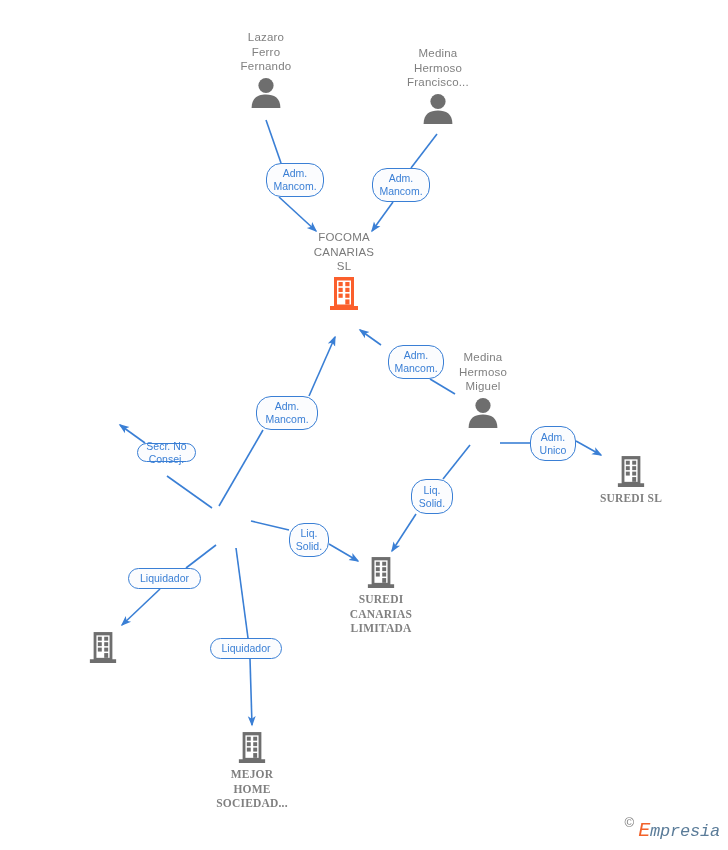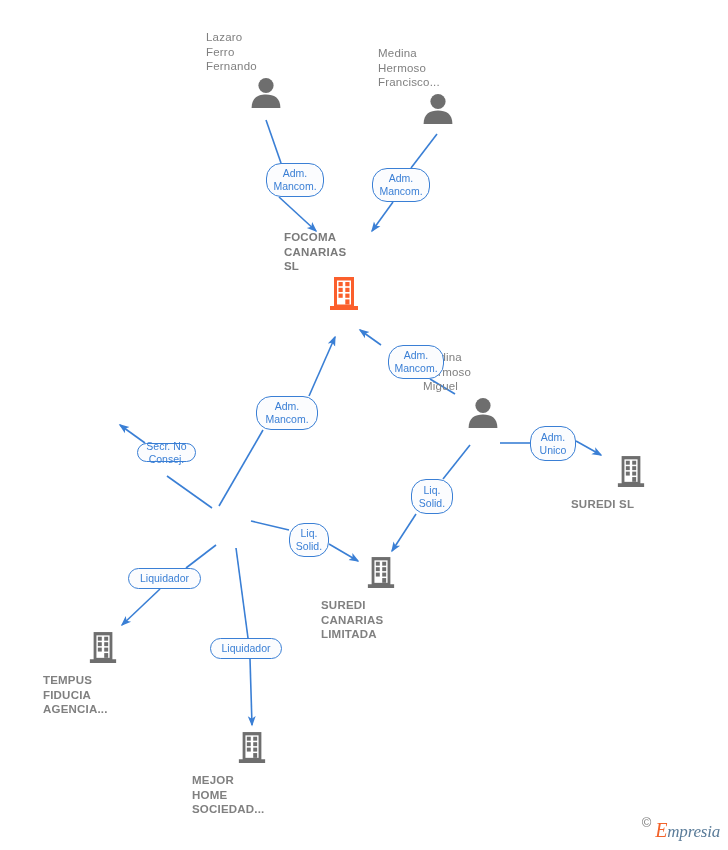--- a/index.html
+++ b/index.html
@@ -24,45 +24,46 @@
     width: 728px;
     height: 850px;
     pointer-events: none;
   }
 
   
   .node {
     position: absolute;
     width: 120px;
     margin-left: -60px;
-    text-align: left;
+    text-align: center;
     line-height: 14.5px;
   }
   .node .label {
     font-size: 11.5px;
     color: #808080;
     letter-spacing: 0.2px;
     white-space: pre-line;
   }
   .node.company .label {
     font-weight: bold;
   }
   .node.central .label {
-    font-weight: bold;
+    font-weight: normal;
     color: #7a7a7a;
   }
   .node .glyph {
     display: block;
     margin: 0 auto;
   }
   .node.label-above .glyph {
     margin-top: 2px;
   }
   .node.label-below .label {
-    margin-top: 8px;
+    margin-top: 2px;
+    font-family: Liberation Serif, serif;
   }
 
   
   .chip {
     position: absolute;
     box-sizing: border-box;
     border: 1px solid #3a7fd5;
     border-radius: 15px;
     background: #fbfcfe;
     color: #3a7fd5;
@@ -86,21 +87,21 @@
     align-items: center;
     gap: 4px;
     font-size: 16px;
     color: #5b7c99;
   }
   #watermark .copy {
     font-size: 13px;
     color: #7a7a7a;
   }
   #watermark .brand {
-    font-family: Liberation Serif, serif;
+    font-family: Liberation Mono, monospace;
     font-style: italic;
     font-size: 17px;
     color: #5b7c99;
     letter-spacing: -0.2px;
     margin-top: 16px;
   }
   #watermark .brand .cap {
     color: #f2622a;
     font-size: 20px;
   }
@@ -248,23 +249,20 @@
         <rect x="10.5" y="6" width="4.2" height="4.2"></rect>
         <rect x="17.3" y="6" width="4.2" height="4.2"></rect>
         <rect x="10.5" y="11.8" width="4.2" height="4.2"></rect>
         <rect x="17.3" y="11.8" width="4.2" height="4.2"></rect>
         <rect x="10.5" y="17.6" width="4.2" height="4.2"></rect>
         <rect x="17.3" y="17.6" width="4.2" height="4.2"></rect>
         <rect x="17.3" y="23.4" width="4.2" height="5.1"></rect>
       </g>
       <rect x="2" y="30" width="28" height="4" fill="#6e6e6e"></rect>
     </svg>
-    <div class="label">TEMPUS
-FIDUCIA
-AGENCIA...</div>
   </div>
 
   <div class="node company label-below" style="left:252px; top:731px;">
     <svg class="glyph" width="30" height="34" viewBox="0 0 32 36">
       <rect x="6" y="1" width="20" height="31" fill="#6e6e6e"></rect>
       <rect x="9" y="4.5" width="14" height="24" fill="#ffffff"></rect>
       <g fill="#6e6e6e">
         <rect x="10.5" y="6" width="4.2" height="4.2"></rect>
         <rect x="17.3" y="6" width="4.2" height="4.2"></rect>
         <rect x="10.5" y="11.8" width="4.2" height="4.2"></rect>

